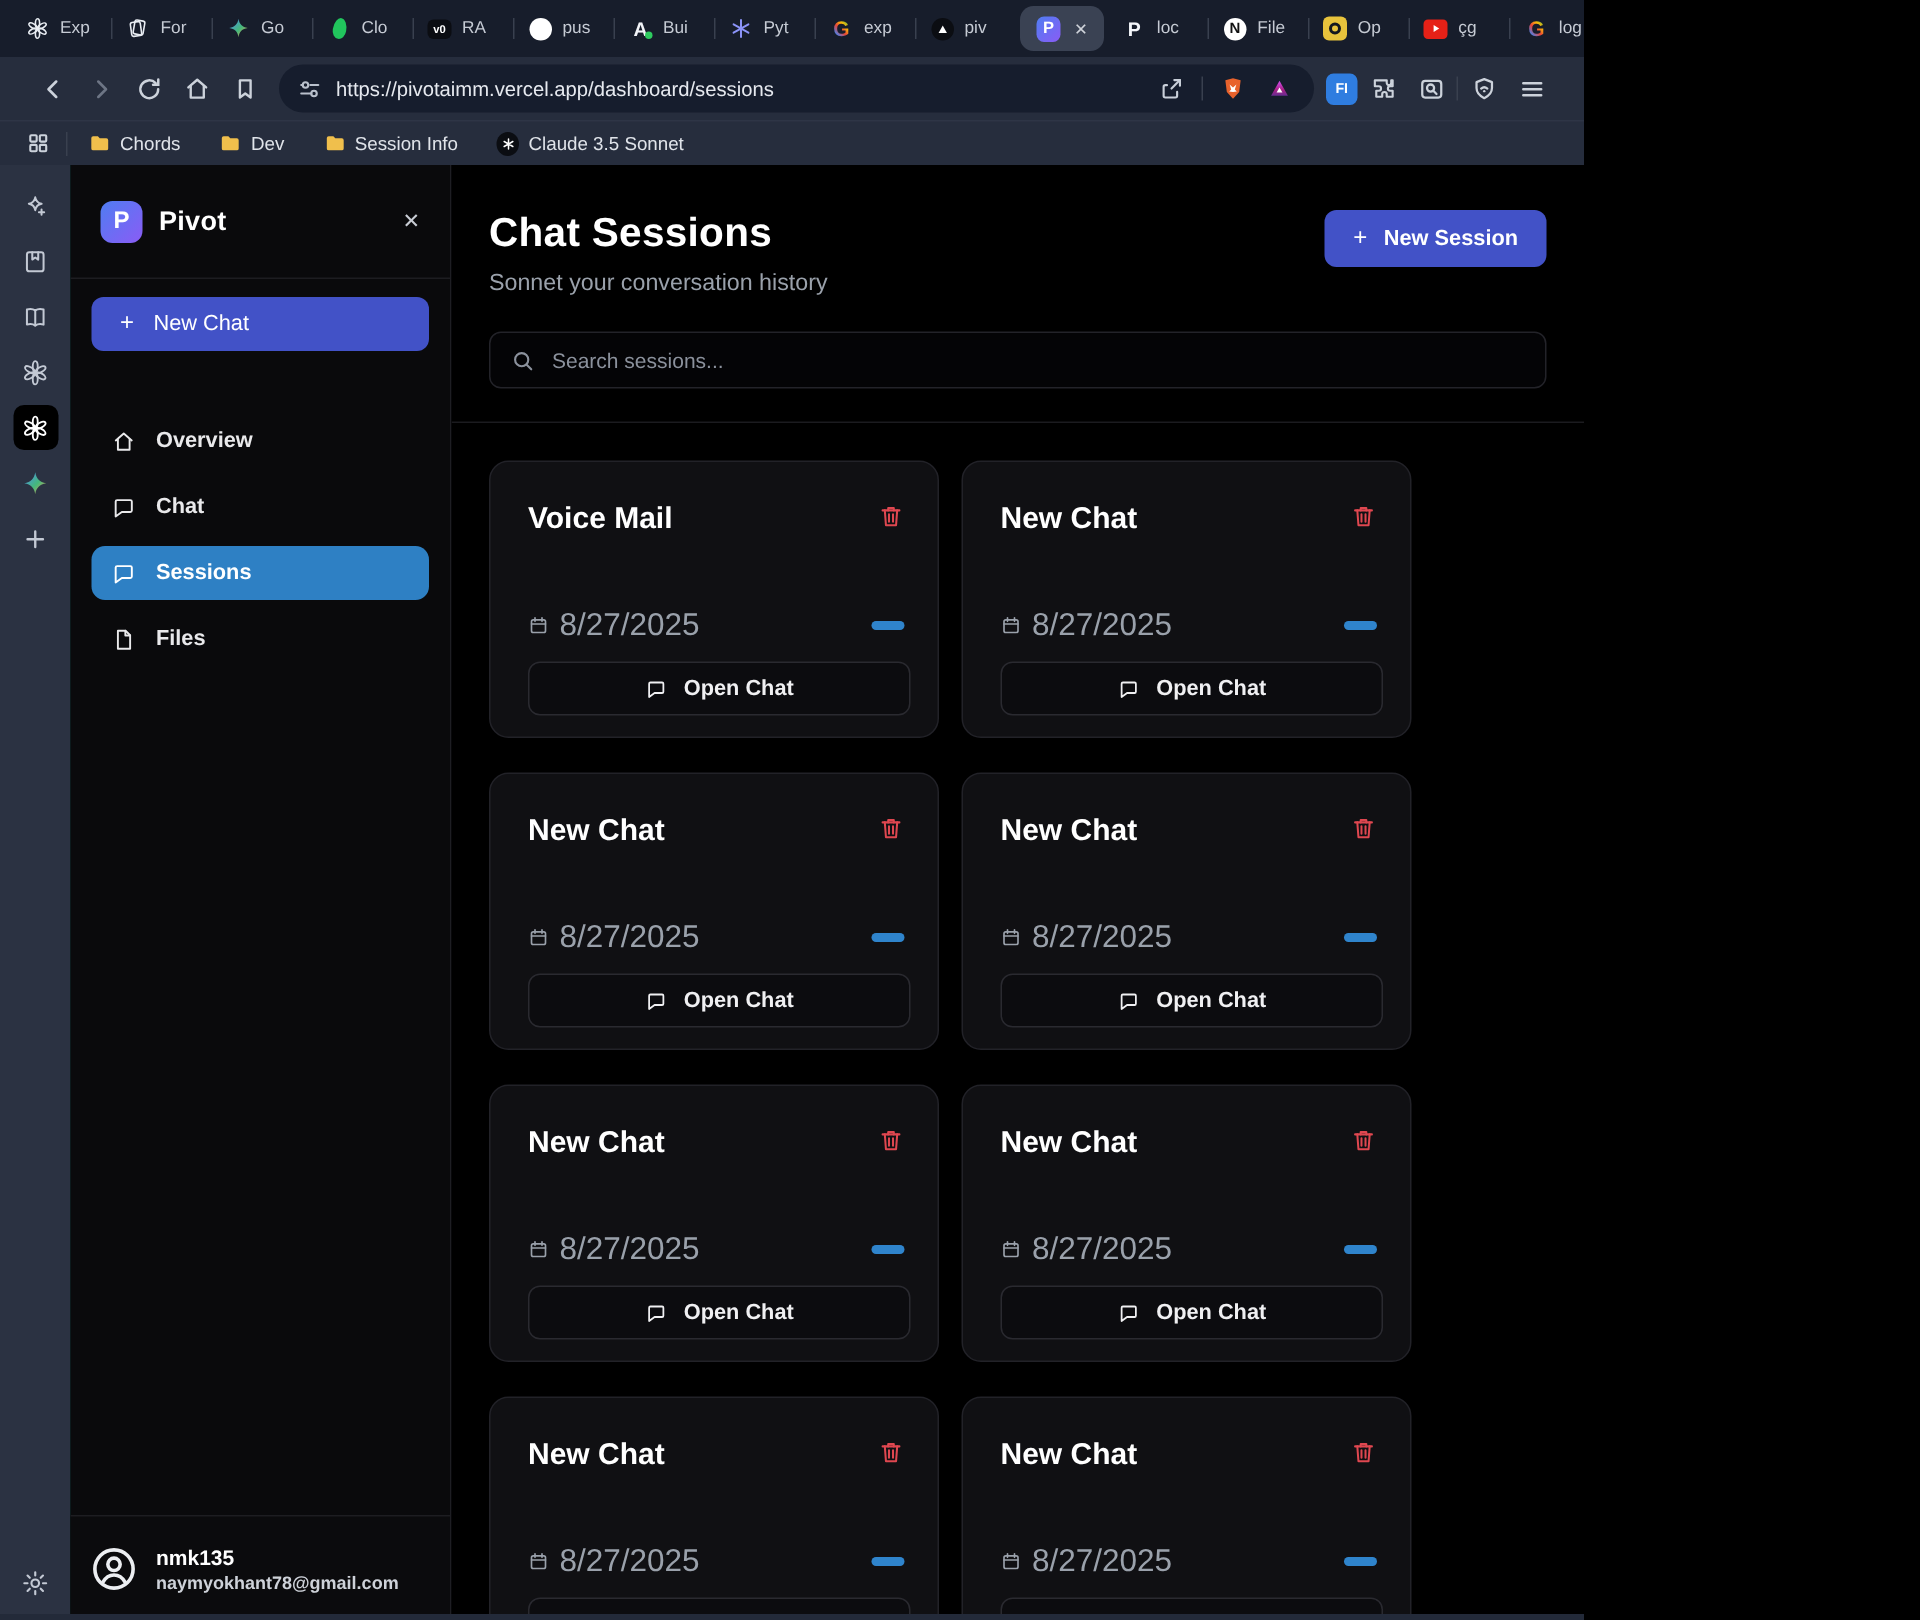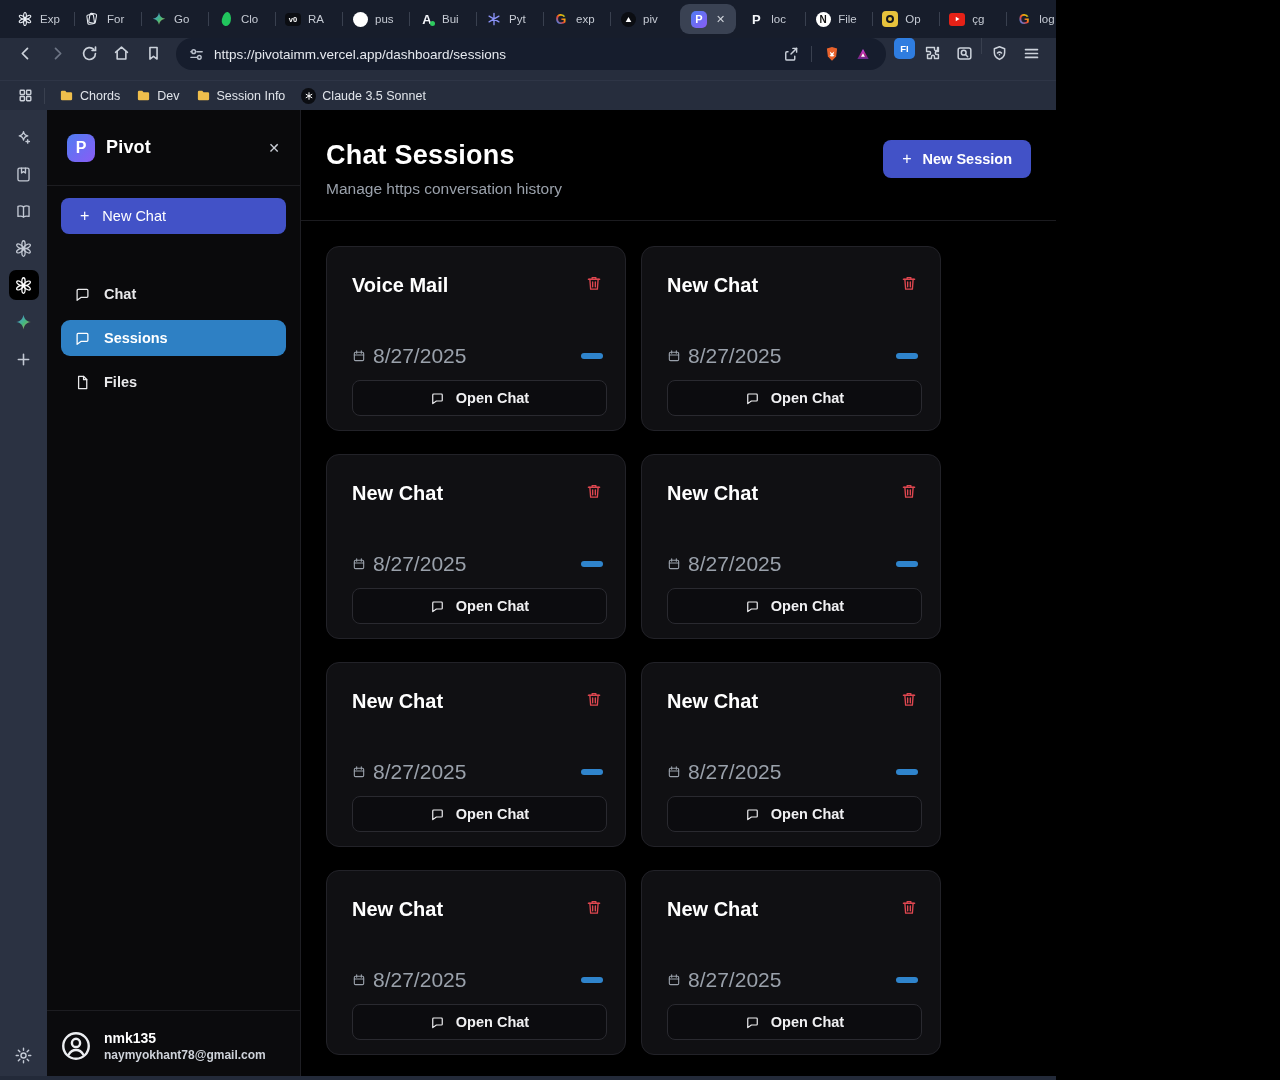--- a/index.html
+++ b/index.html
@@ -31,21 +31,21 @@
   .fav-g { font-weight:bold; font-size:14px; background:linear-gradient(45deg,#4285F4 20%,#EA4335 45%,#FBBC05 65%,#34A853 90%); -webkit-background-clip:text; background-clip:text; color:transparent; }
   .fav-leaf { display:block; width:9px; height:14px; background:#21c55d; border-radius:50%/58% 58% 42% 42%; transform:rotate(10deg); }
   .fav-pivot { width:17px; height:17px; border-radius:5px; background:linear-gradient(135deg,#4f7df2,#8a5cf5); color:#fff; font-weight:bold; font-size:11px; display:flex; align-items:center; justify-content:center; }
   .fav-pw { color:#f3f5f9; font-weight:bold; font-size:13px; }
   .fav-yo { width:16px; height:16px; border-radius:4px; background:#e8c33c; display:flex; align-items:center; justify-content:center; }
   .fav-yo b { width:8px; height:8px; border:2px solid #15181f; border-radius:50%; }
   .fav-yt { width:17px; height:13px; border-radius:3px; background:#e62117; display:flex; align-items:center; justify-content:center; }
   .fav-yt svg { width:10px; height:10px; }
 
   
-  .toolbar { height:42px; background:#262d3d; display:flex; align-items:flex-start; padding:0 10px; gap:2px; }
+  .toolbar { height:42px; background:#262d3d; display:flex; align-items:center; padding:0 20px; gap:2px; }
   .tbtn { width:30px; height:30px; flex:none; display:flex; align-items:center; justify-content:center; color:#ccd2db; }
   .tbtn svg { width:19px; height:19px; }
   .tbtn.dim { color:#6d7585; }
   .urlfield { flex:1; height:32px; background:#161d2d; border-radius:16px; display:flex; align-items:center; padding:0 12px; margin:0 6px; gap:9px; }
   .url-tune { width:17px; height:17px; color:#b9c0cc; flex:none; }
   .url-tune svg { width:100%; height:100%; }
   .url-text { font-size:13.5px; color:#e6e9ef; flex:1; white-space:nowrap; overflow:hidden; }
   .url-ic { width:22px; height:22px; display:flex; align-items:center; justify-content:center; color:#c9cfd9; flex:none; }
   .url-ic svg { width:18px; height:18px; }
   .udiv { width:1px; height:16px; background:#39404f; flex:none; }
@@ -366,21 +366,21 @@
   <div class="bookbar">
     <div class="bbtn">
         <svg viewBox="0 0 24 24" fill="none" stroke="currentColor" stroke-width="2">
           <rect x="4.5" y="4.5" width="6" height="6" rx="1"></rect>
           <rect x="13.5" y="4.5" width="6" height="6" rx="1"></rect>
           <rect x="4.5" y="13.5" width="6" height="6" rx="1"></rect>
           <rect x="13.5" y="13.5" width="6" height="6" rx="1"></rect>
         </svg>
       </div>
     <span class="udiv"></span>
-    <div id="bookmarks" style="display:flex;align-items:center;">
+    <div id="bookmarks" style="display:flex;align-items:center;gap:10px;">
         <div class="bm">
           <span class="fav">
             <svg viewBox="0 0 24 24">
               <path d="M3 6.5A2 2 0 0 1 5 4.5h5l2 2.2h7a2 2 0 0 1 2 2V17.5a2 2 0 0 1-2 2H5a2 2 0 0 1-2-2z" fill="#f0bf4c"></path>
             </svg>
           </span>
           <span>Chords</span>
         </div>
         <div class="bm">
           <span class="fav">
@@ -483,20 +483,29 @@
         <div class="sb-header">
           <div class="logo-tile">P</div>
           <div class="sb-title">Pivot</div>
           <div class="sb-close">✕</div>
         </div>
         <div class="newchat">
           <span class="plus-g">+</span>
           <span>New Chat</span>
         </div>
         <div class="nav" id="nav">
+            <div class="nav-item">
+              <span style="width:17px;height:17px;display:flex">
+                <svg viewBox="0 0 24 24" fill="none" stroke="currentColor" stroke-width="1.8" stroke-linecap="round" stroke-linejoin="round">
+                  <path d="M4.5 10.8 12 4.2l7.5 6.6"></path>
+                  <path d="M6.5 9.8v9.7h11V9.8"></path>
+                </svg>
+              </span>
+              <span>Overview</span>
+            </div>
             <div class="nav-item">
               <span style="width:17px;height:17px;display:flex">
                 <svg viewBox="0 0 24 24" fill="none" stroke="currentColor" stroke-width="1.8" stroke-linecap="round" stroke-linejoin="round">
                   <path d="M5.8 4.8h12.4a1.4 1.4 0 0 1 1.4 1.4v8.4a1.4 1.4 0 0 1-1.4 1.4H10.2L4.4 20.2V6.2a1.4 1.4 0 0 1 1.4-1.4z"></path>
                 </svg>
               </span>
               <span>Chat</span>
             </div>
             <div class="nav-item active">
               <span style="width:17px;height:17px;display:flex">
@@ -526,26 +535,33 @@
             <div class="uname">nmk135</div>
             <div class="uemail">naymyokhant78@gmail.com</div>
           </div>
         </div>
       </div>
 
       <div class="main">
         <div class="main-header">
           <div>
             <div class="page-title">Chat Sessions</div>
-            <div class="page-sub">Manage https conversation history</div>
+            <div class="page-sub">Sonnet your conversation history</div>
           </div>
           <div class="newsession">
             <span class="plus-g">+</span>
             <span>New Session</span>
           </div>
+        </div>
+        <div class="searchbar">
+          <svg viewBox="0 0 24 24" fill="none" stroke="currentColor" stroke-width="2" stroke-linecap="round">
+              <circle cx="11" cy="11" r="6.2"></circle>
+              <path d="M15.7 15.7 20 20"></path>
+            </svg>
+          <input type="text" placeholder="Search sessions..." style="">
         </div>
         <div class="main-hr"></div>
         <div class="grid" id="grid">
             <div class="card">
               <div class="card-title">Voice Mail</div>
               <div class="card-trash"><svg viewBox="0 0 24 24" fill="none" stroke="currentColor" stroke-width="1.8" stroke-linecap="round" stroke-linejoin="round">
                   <path d="M4.5 7h15"></path>
                   <path d="M9.5 7V4.8h5V7"></path>
                   <path d="M6.5 7l1 13.2h9L17.5 7"></path>
                   <path d="M10.2 10.5v6.5M13.8 10.5v6.5"></path>

